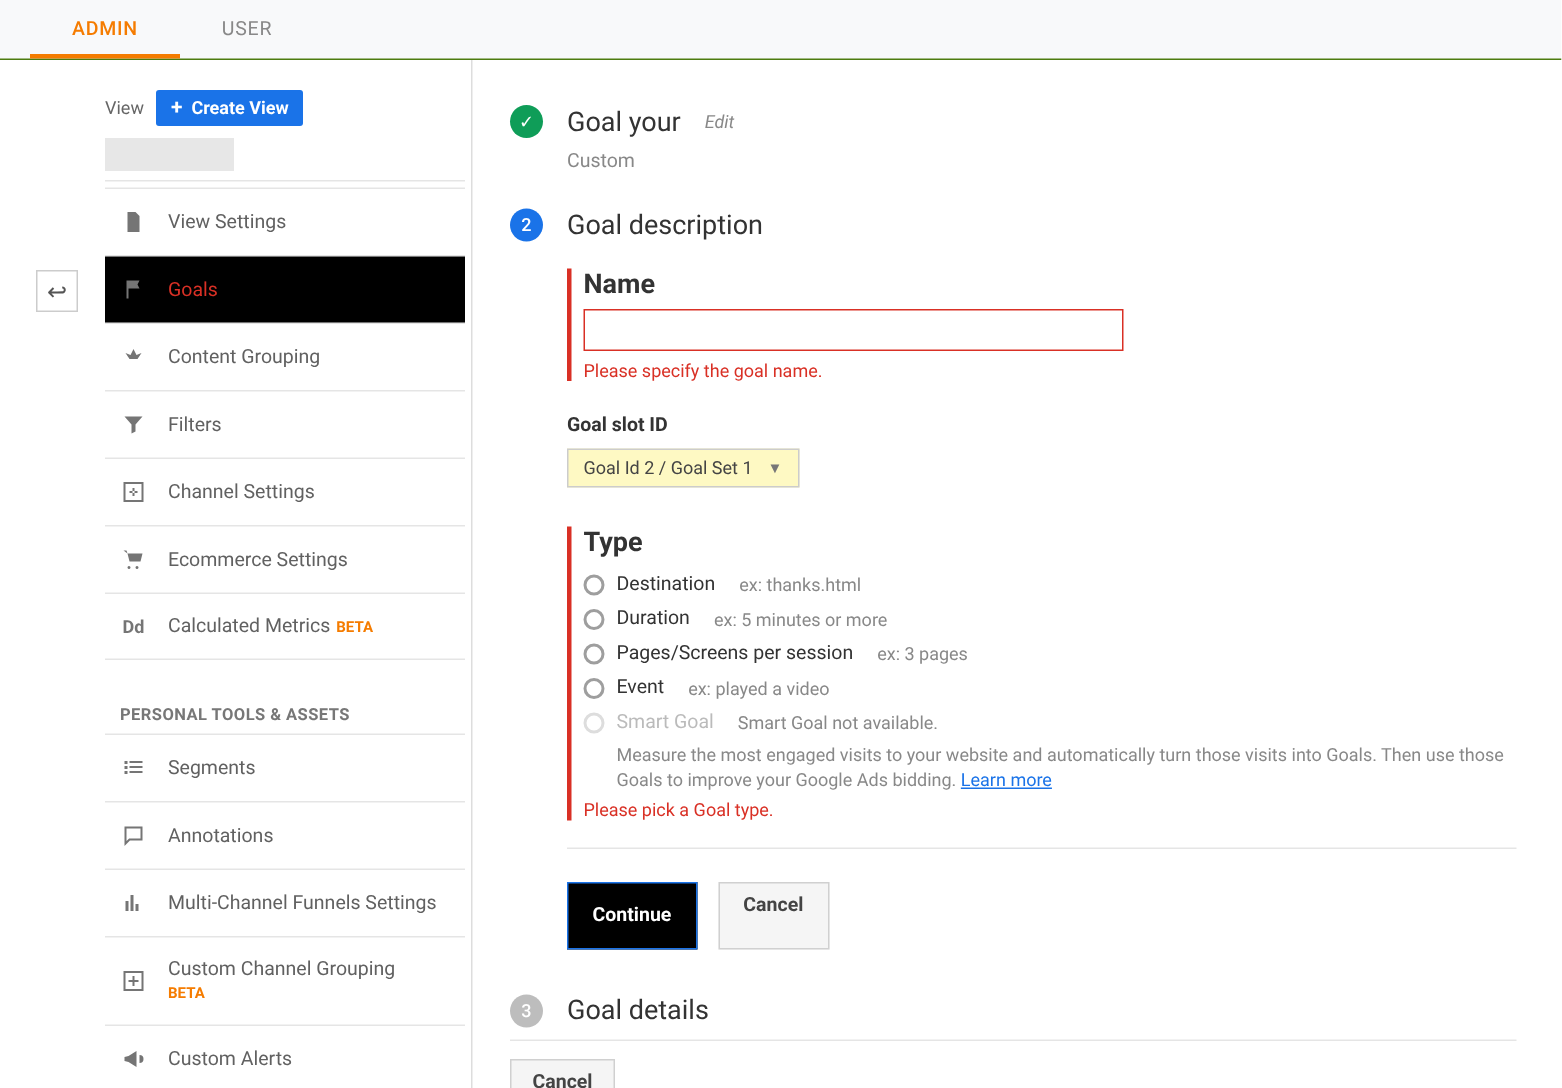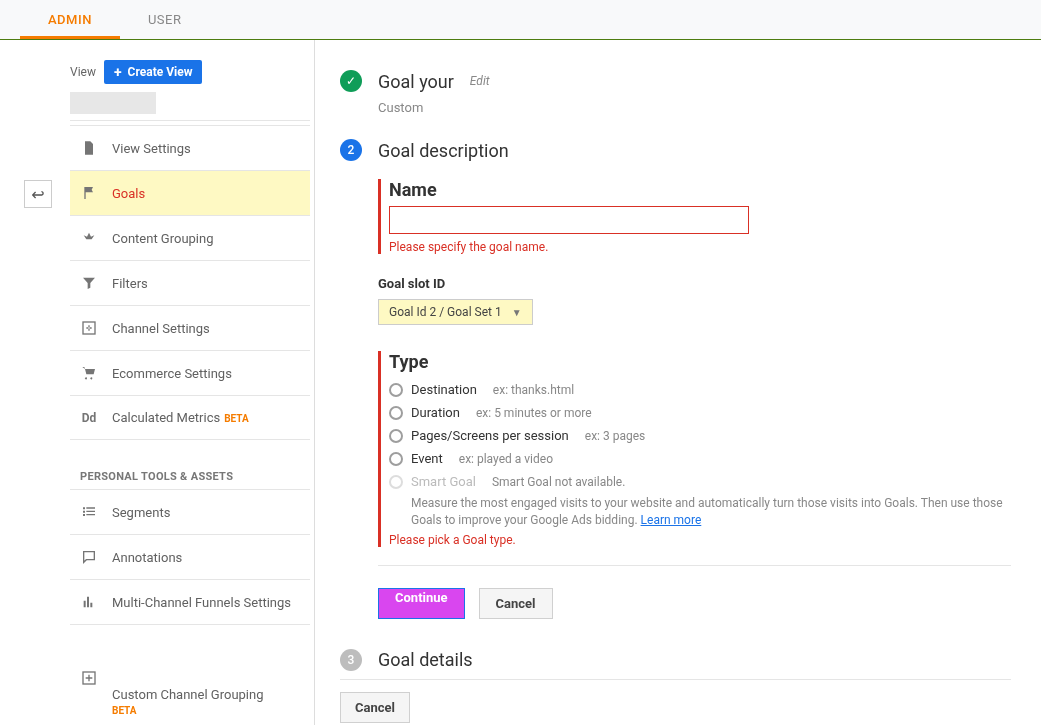--- a/index.html
+++ b/index.html
@@ -14,24 +14,24 @@
   .collapse { position: absolute; left: 24px; top: 140px; width: 28px; height: 28px; background: #fff; border:1px solid #ccc; display:flex; align-items:center; justify-content:center; font-size:16px; cursor:pointer;}
   .side-inner { margin-left: 70px;}
   .viewhead { display:flex; align-items:center; gap:8px; margin-bottom:8px;}
   .view-label { font-size: 12px; color:#666;}
   .create-view { background:#1a73e8; color:#fff; font-size:12px; font-weight:700; padding:5px 10px; border-radius:2px; display:flex; align-items:center; gap:6px; cursor:pointer;}
   .plus { font-size:14px; line-height:1;}
   .grey-chip { width: 86px; height: 22px; background:#e7e7e7; margin-bottom:6px;}
   .hr { border-top:1px solid #e5e5e5; margin-bottom:4px;}
   .nav { list-style:none; border-top:1px solid #e5e5e5;}
   .nav li { display:flex; align-items:center; gap:14px; padding: 14px 14px 14px 10px; border-bottom:1px solid #e5e5e5; font-size:13px; color:#616161; cursor:pointer;}
-  .nav li.active { background:#fef9c3; color:#d93025;}
+  .nav li.active { background:#000000; color:#d93025;}
   .nav li .icon { width:18px; flex:0 0 18px; color:#757575; display:flex; justify-content:center;}
   .nav li.active .icon { color:#757575;}
-  .nav .sub { display:block;margin-top:48px;}
+  .nav .sub { display:block;}
   .section-title { font-size: 11px; font-weight:700; color:#777; padding: 30px 0 6px 10px; letter-spacing:.3px;}
   .beta { color:#f57c00; font-size:10px; margin-left:4px; font-weight:700;}
   
   .divider-v { width:8px; border-left:1px solid #ddd; margin-left: 4px;}
   
   .main { flex:1; padding: 30px 30px 30px 18px; max-width: 720px;}
   .step-head { display:flex; align-items:center; gap:16px; position:relative; margin-bottom: 8px;}
   .badge { width:22px; height:22px; border-radius:50%; display:flex; align-items:center; justify-content:center; color:#fff; font-size:12px; font-weight:500; flex-shrink:0;}
   .badge.green { background:#0f9d58;}
   .badge.blue  { background:#1a73e8;}
@@ -54,21 +54,21 @@
   .radio-row { display:flex; align-items:center; gap:8px; padding: 4px 0; font-size:13px;}
   .radio { width:14px; height:14px; border:2px solid #9e9e9e; border-radius:50%;}
   .radio.disabled { border-color:#ddd;}
   .rlabel { color:#333;}
   .rlabel.disabled { color:#bbb;}
   .rex { color:#888; font-size:12px; margin-left:8px;}
   .help { color:#888; font-size:12px; line-height:1.4; padding-left:22px; margin-top:2px;}
   .help a { color:#1a73e8;}
   
   .btns { margin:22px 0 30px 38px; display:flex; gap:14px;}
-  .btn-primary { background:#d946ef; color:#fff; font-size:13px; font-weight:700; padding:1px 16px; border:1px solid #1a73e8; cursor:pointer;}
+  .btn-primary { background:#000000; color:#fff; font-size:13px; font-weight:700; padding:14px 16px; border:1px solid #1a73e8; cursor:pointer;}
   .btn-secondary { background:#f5f5f5; border:1px solid #d0d0d0; color:#444; font-size:13px; font-weight:700; padding:7px 16px; cursor:pointer;}
   .btn-cancel2 { margin-left:0; display:inline-block; background:#f5f5f5; border:1px solid #d0d0d0; color:#444; font-size:13px; font-weight:700; padding:7px 14px; cursor:pointer;}
   
   .thin-hr { border-top:1px solid #e5e5e5; margin: 0 0 8px 38px;}
   .hr2 { border-top:1px solid #e5e5e5; margin: 8px 0 12px 0;}
   
   .i { font-style: normal; font-size:16px;}
 </style>
 </head>
 <body>

